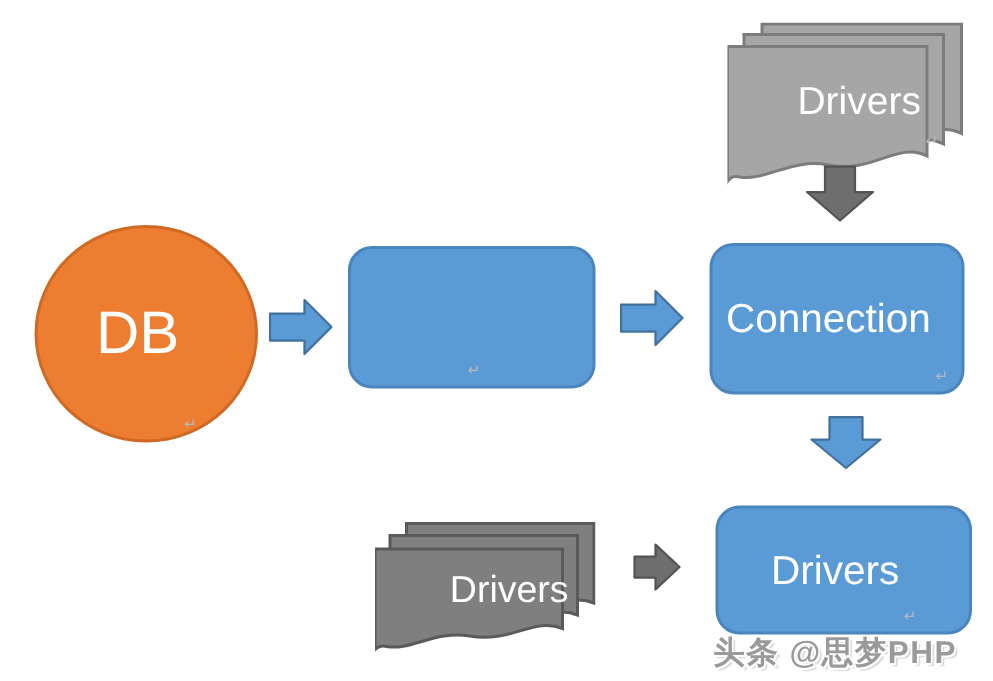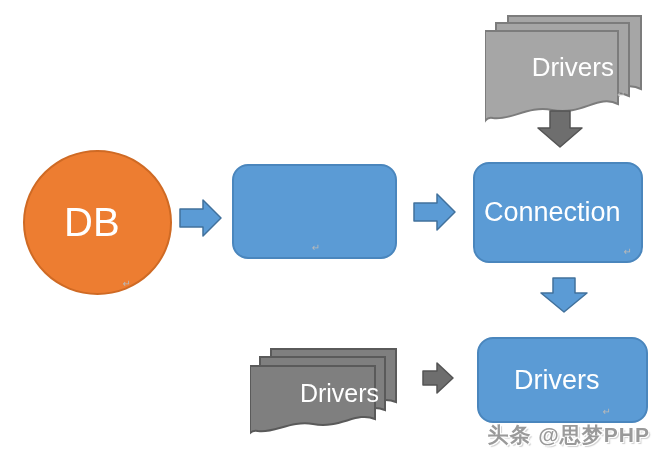--- a/index.html
+++ b/index.html
@@ -44,21 +44,21 @@
   .box-query{left:232px;top:164px;width:161px;height:91px;}
   .box-connection{left:473px;top:162px;width:166px;height:97px;}
   .box-builder{left:477px;top:337px;width:167px;height:82px;}
   .arrow-svg{position:absolute;}
   .stack-svg{position:absolute;}
   .doc-top{fill:#A6A6A6;stroke:#7c7c7c;stroke-width:2;}
   .doc-bottom{fill:#7F7F7F;stroke:#5a5a5a;stroke-width:2;}
   .stack-label-top{left:485px;top:30px;width:133px;height:74px;font-size:26px;}
   .stack-label-bottom{left:250px;top:365px;width:125px;height:56px;font-size:25px;}
   .watermark{
-    position:absolute;right:12px;top:421px;
+    position:absolute;right:24px;top:421px;
     font-size:21px;font-weight:700;
     color:#9a9a9a;
     text-shadow:1px 1px 0 #fff,-1px -1px 0 #fff,1px -1px 0 #fff,-1px 1px 0 #fff,2px 2px 1px rgba(120,120,120,0.35);
     letter-spacing:1px;
     font-family:"Liberation Sans", sans-serif;
   }
 </style>
 </head>
 <body>
 

